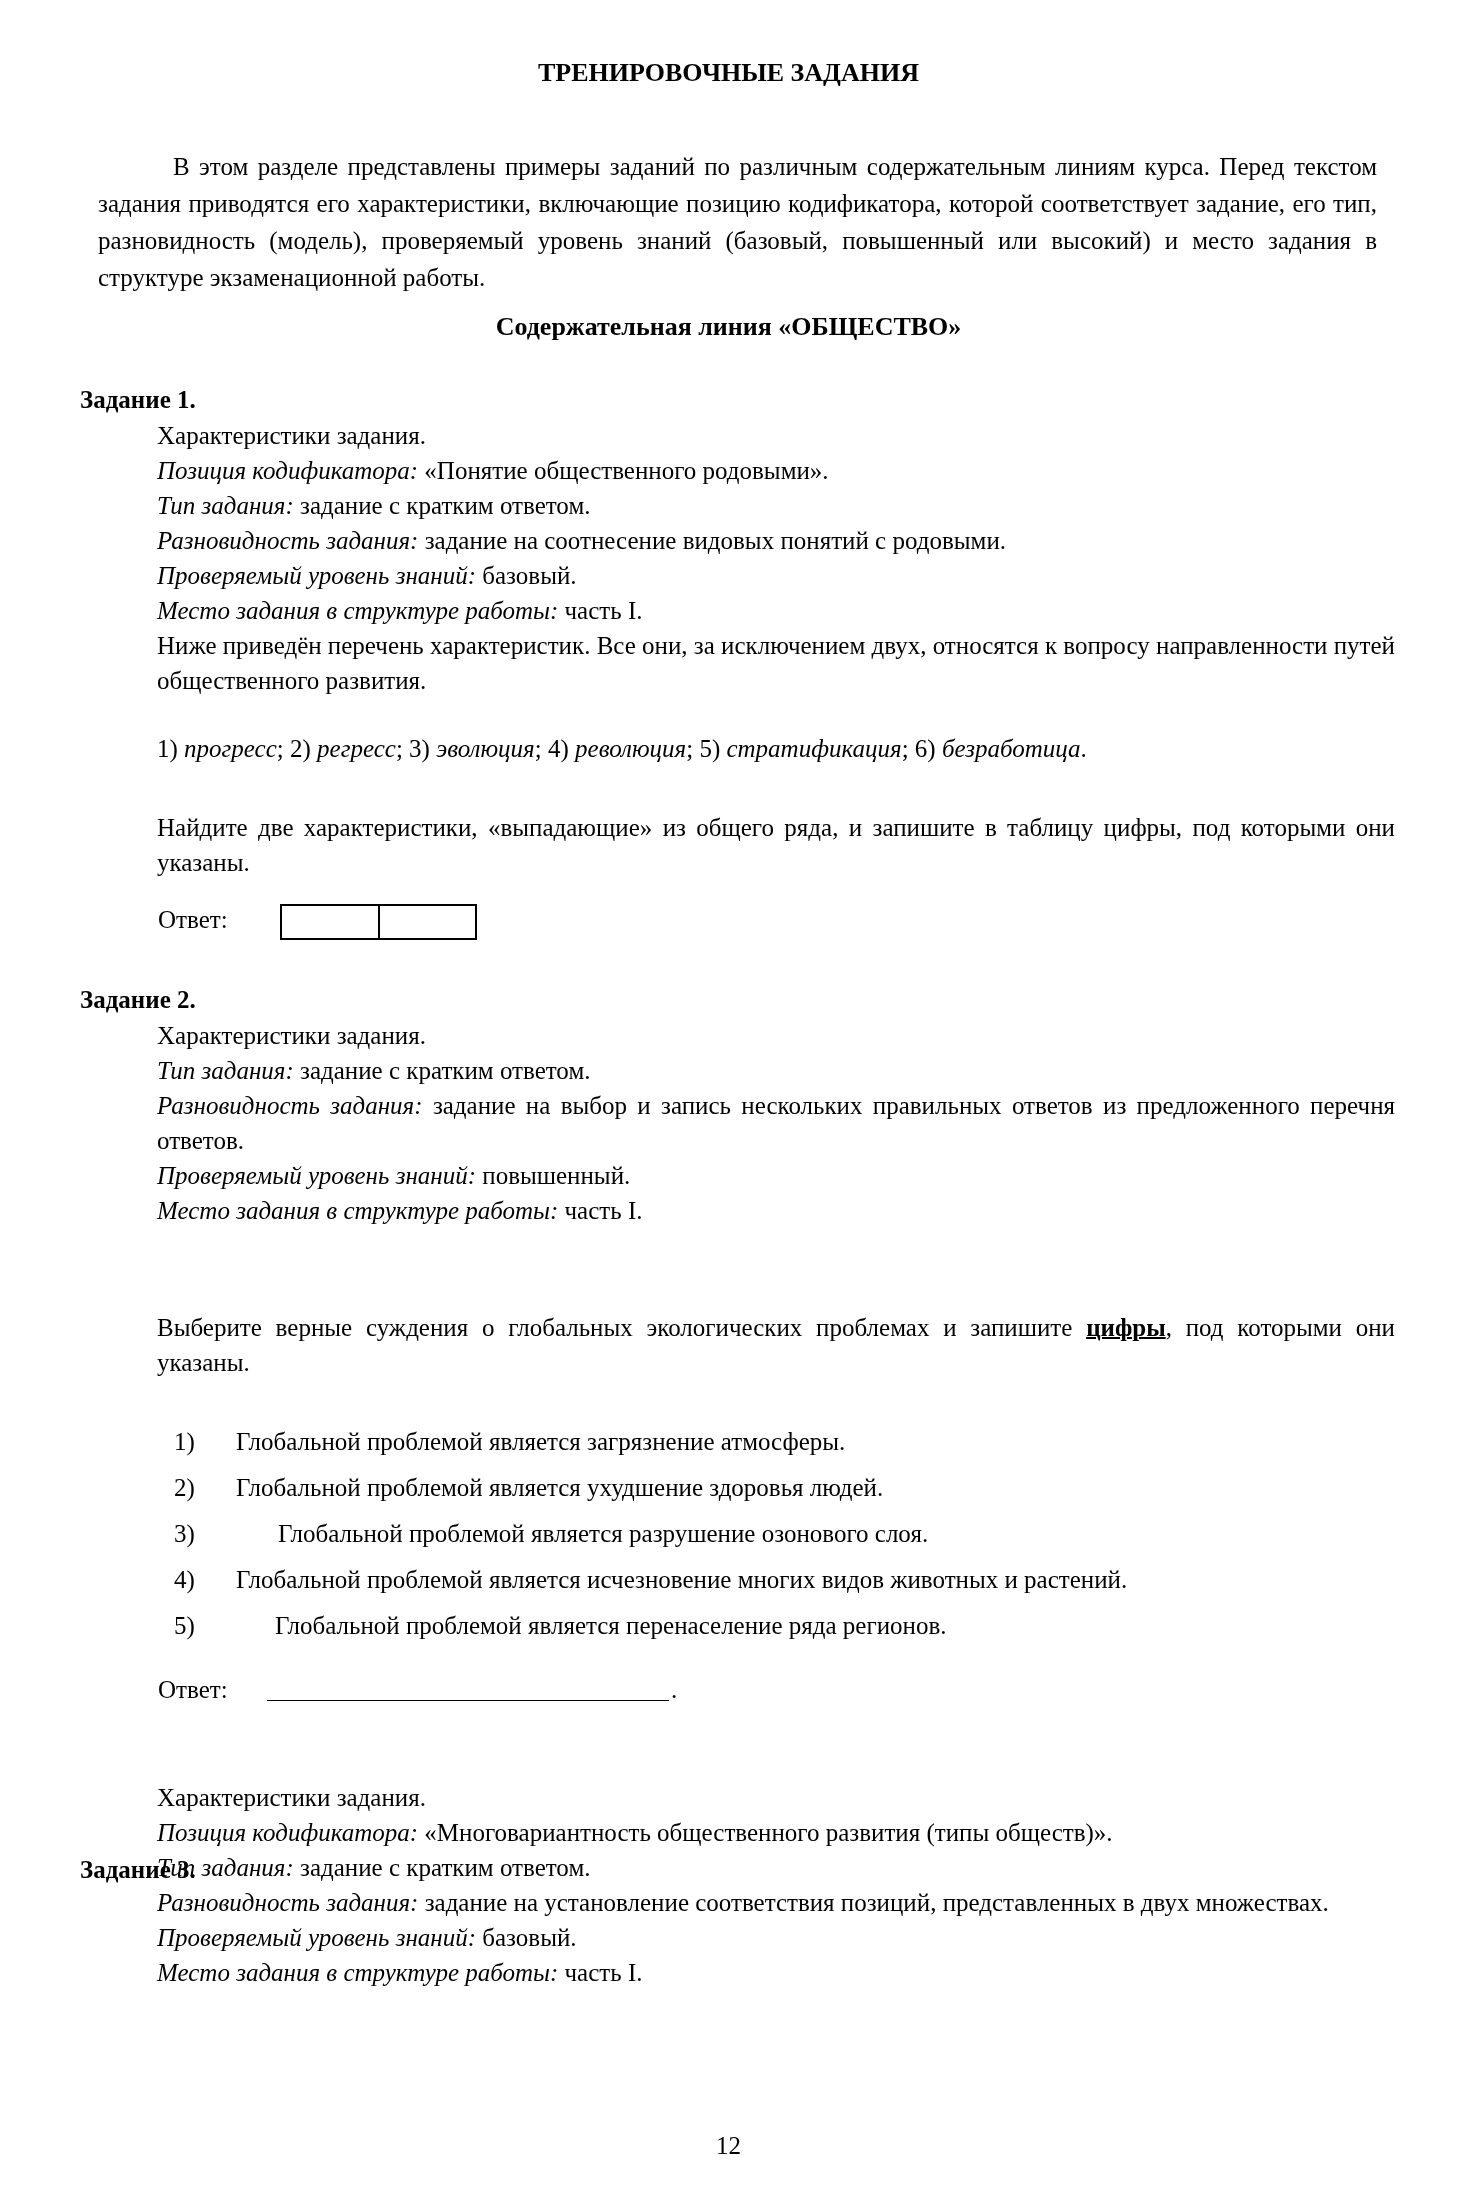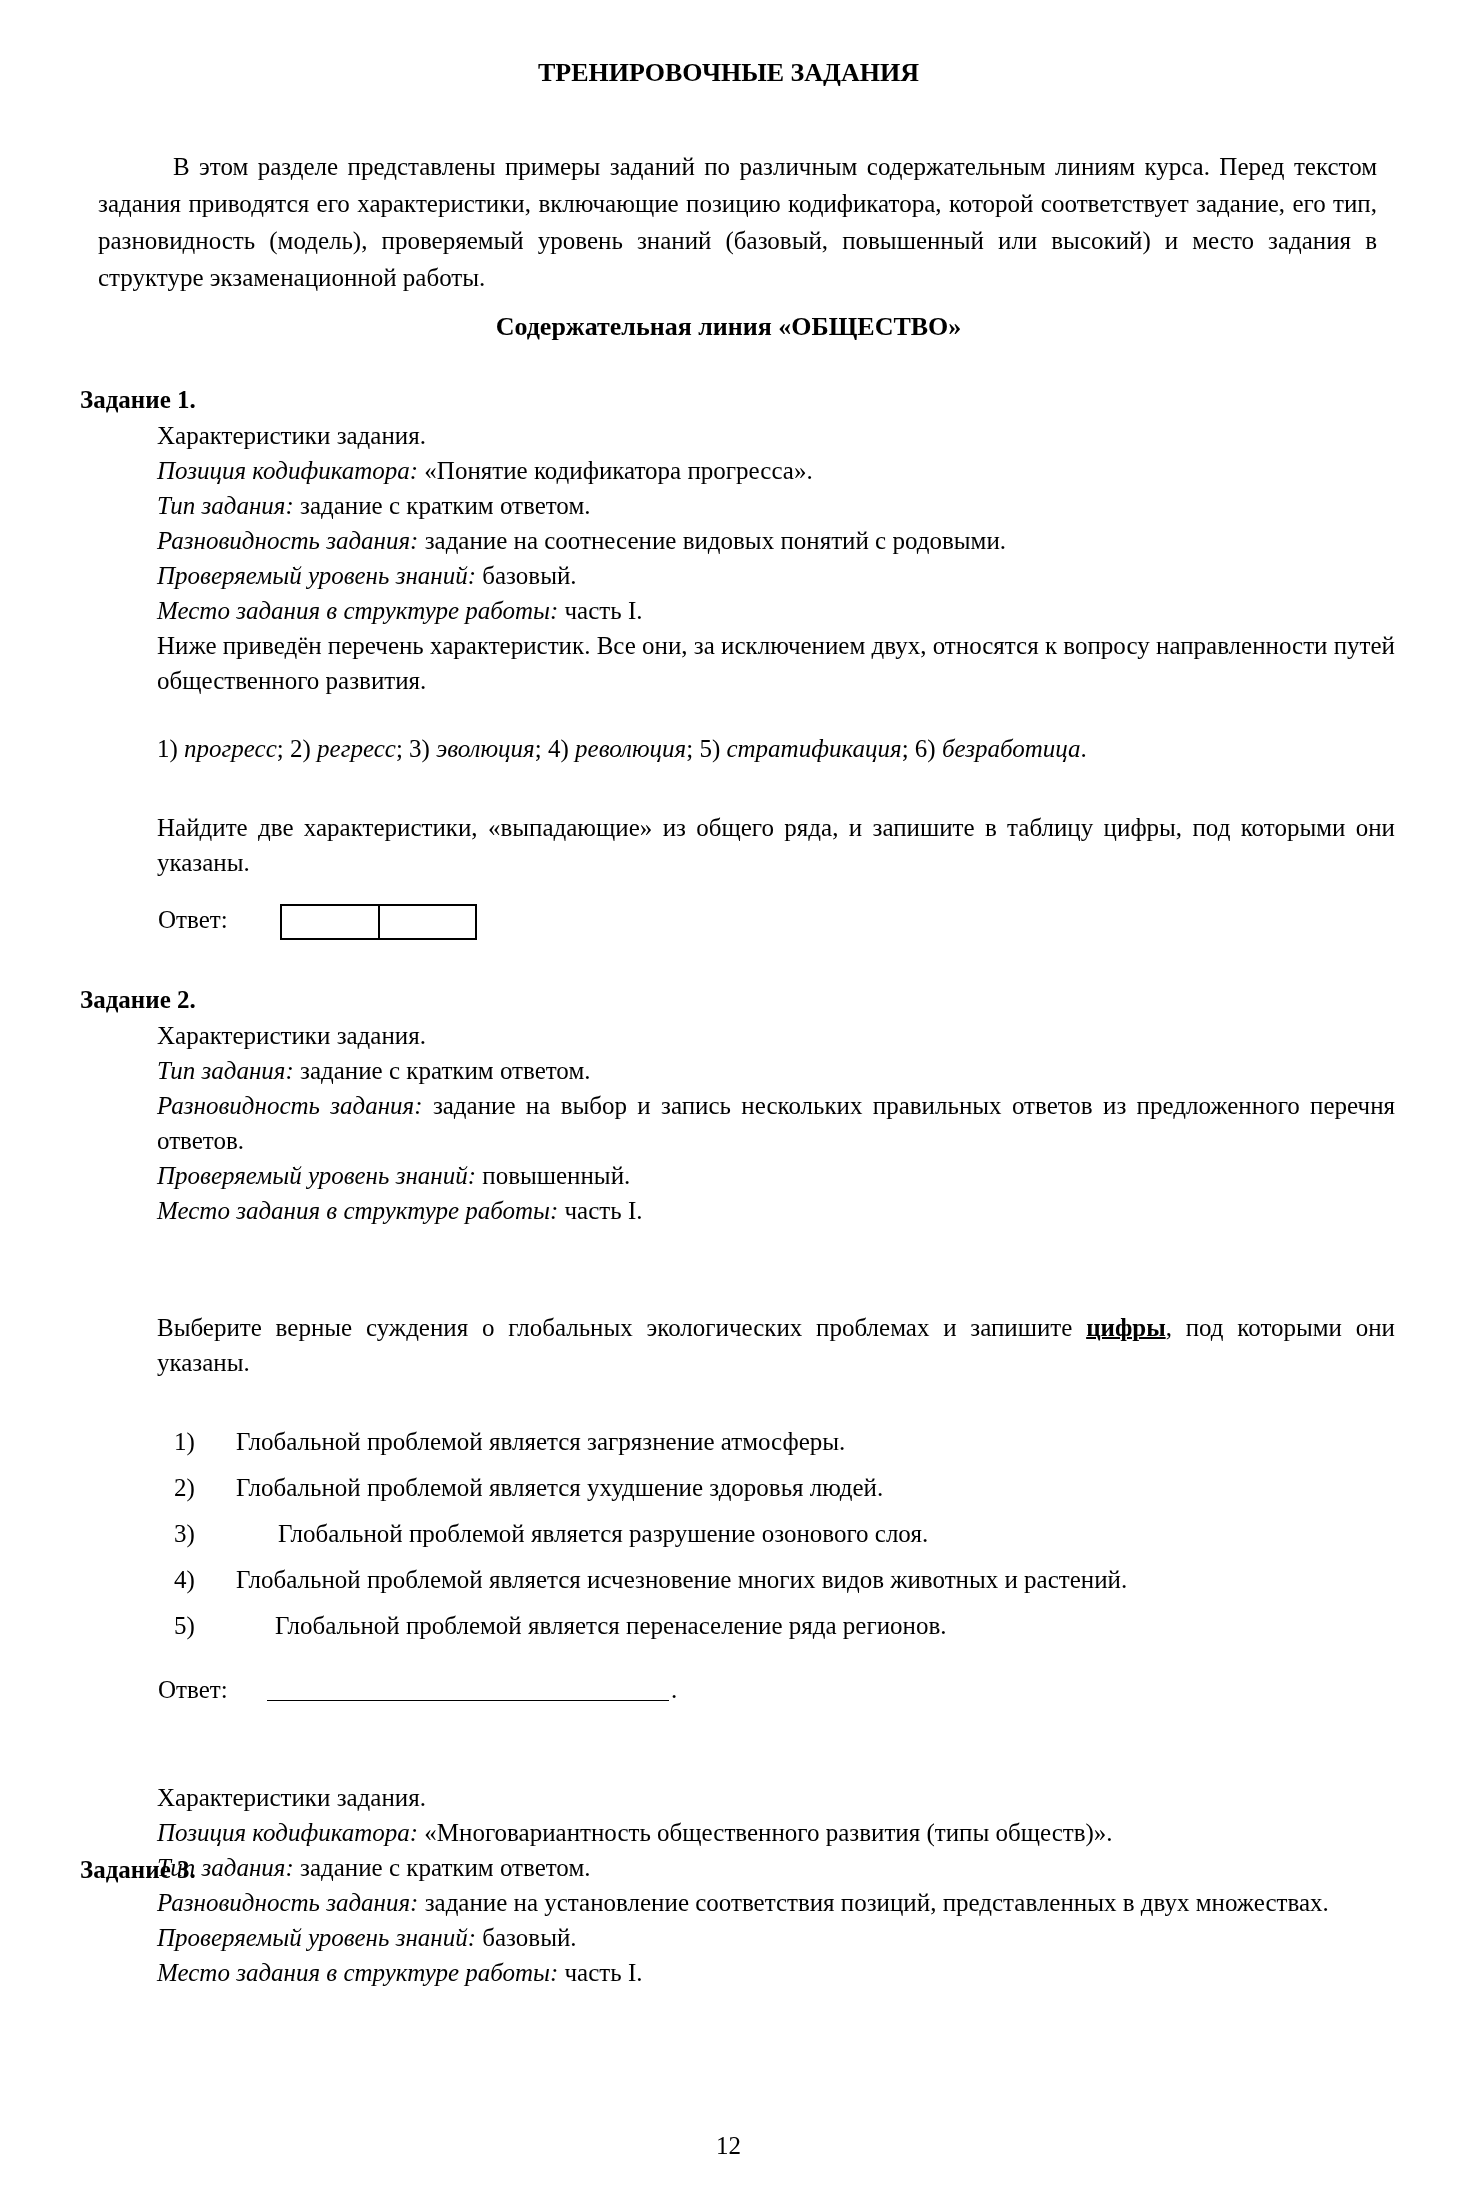--- a/index.html
+++ b/index.html
@@ -37,21 +37,21 @@
 
 <div class="abs intro" style="white-space:normal;">
   <p>В этом разделе представлены примеры заданий по различным содержательным линиям курса. Перед текстом задания приводятся его характеристики, включающие позицию кодификатора, которой соответствует задание, его тип, разновидность (модель), проверяемый уровень знаний (базовый, повышенный или высокий) и место задания в структуре экзаменационной работы.</p>
 </div>
 
 <div class="abs subhead">Содержательная линия «ОБЩЕСТВО»</div>
 
 <div class="abs task-head" style="top:386px;">Задание 1.</div>
 <div class="abs block" style="top:418px;">
   <div class="char-title">Характеристики задания.</div>
-  <div><span class="lbl">Позиция кодификатора:</span> <span>«Понятие кодификатора прогресса».</span></div>
+  <div><span class="lbl">Позиция кодификатора:</span> <span>«Понятие общественного родовыми».</span></div>
   <div><span class="lbl">Тип задания:</span> <span>задание с кратким ответом.</span></div>
   <div><span class="lbl">Разновидность задания:</span> <span>задание на соотнесение видовых понятий с родовыми.</span></div>
   <div><span class="lbl">Проверяемый уровень знаний:</span> <span>базовый.</span></div>
   <div><span class="lbl">Место задания в структуре работы:</span> <span>часть I.</span></div>
   <div class="justify">Ниже приведён перечень характеристик. Все они, за исключением двух, относятся к вопросу направленности путей общественного развития.</div>
 </div>
 
 <div class="abs" style="left:157px; top:735px;" id="term-list"><span><span>1)</span> <span class="it">прогресс</span><span>;</span> </span><span><span>2)</span> <span class="it">регресс</span><span>;</span> </span><span><span>3)</span> <span class="it">эволюция</span><span>;</span> </span><span><span>4)</span> <span class="it">революция</span><span>;</span> </span><span><span>5)</span> <span class="it">стратификация</span><span>;</span> </span><span><span>6)</span> <span class="it">безработица</span><span>.</span></span></div>
 
 <div class="abs block justify" style="top:810px;">Найдите две характеристики, «выпадающие» из общего ряда, и запишите в таблицу цифры, под которыми они указаны.</div>

